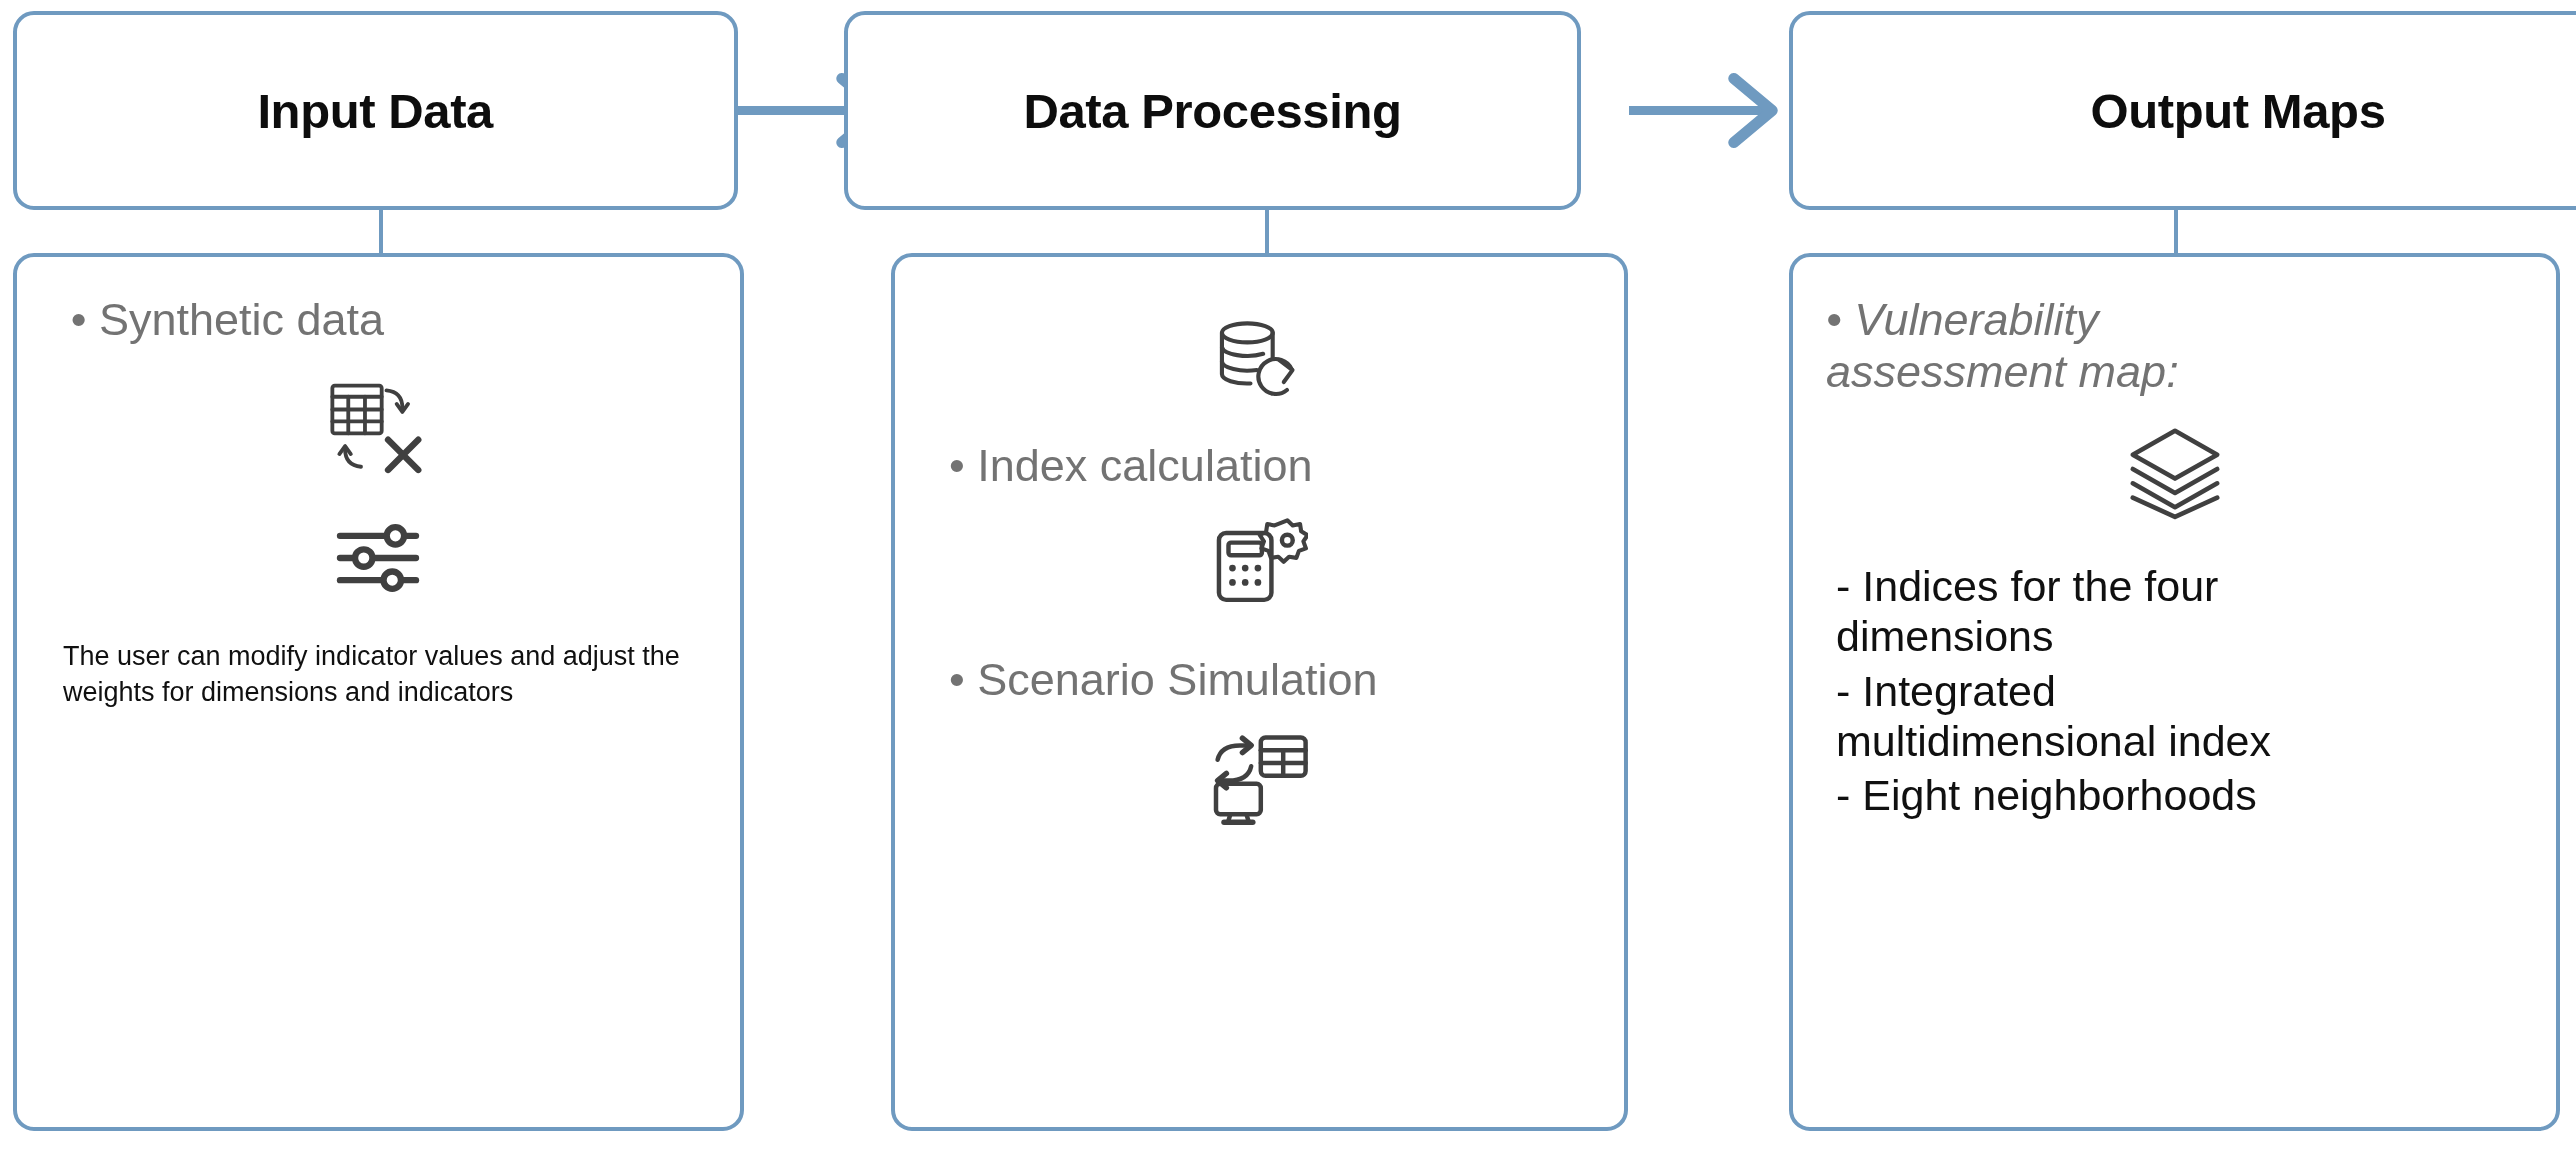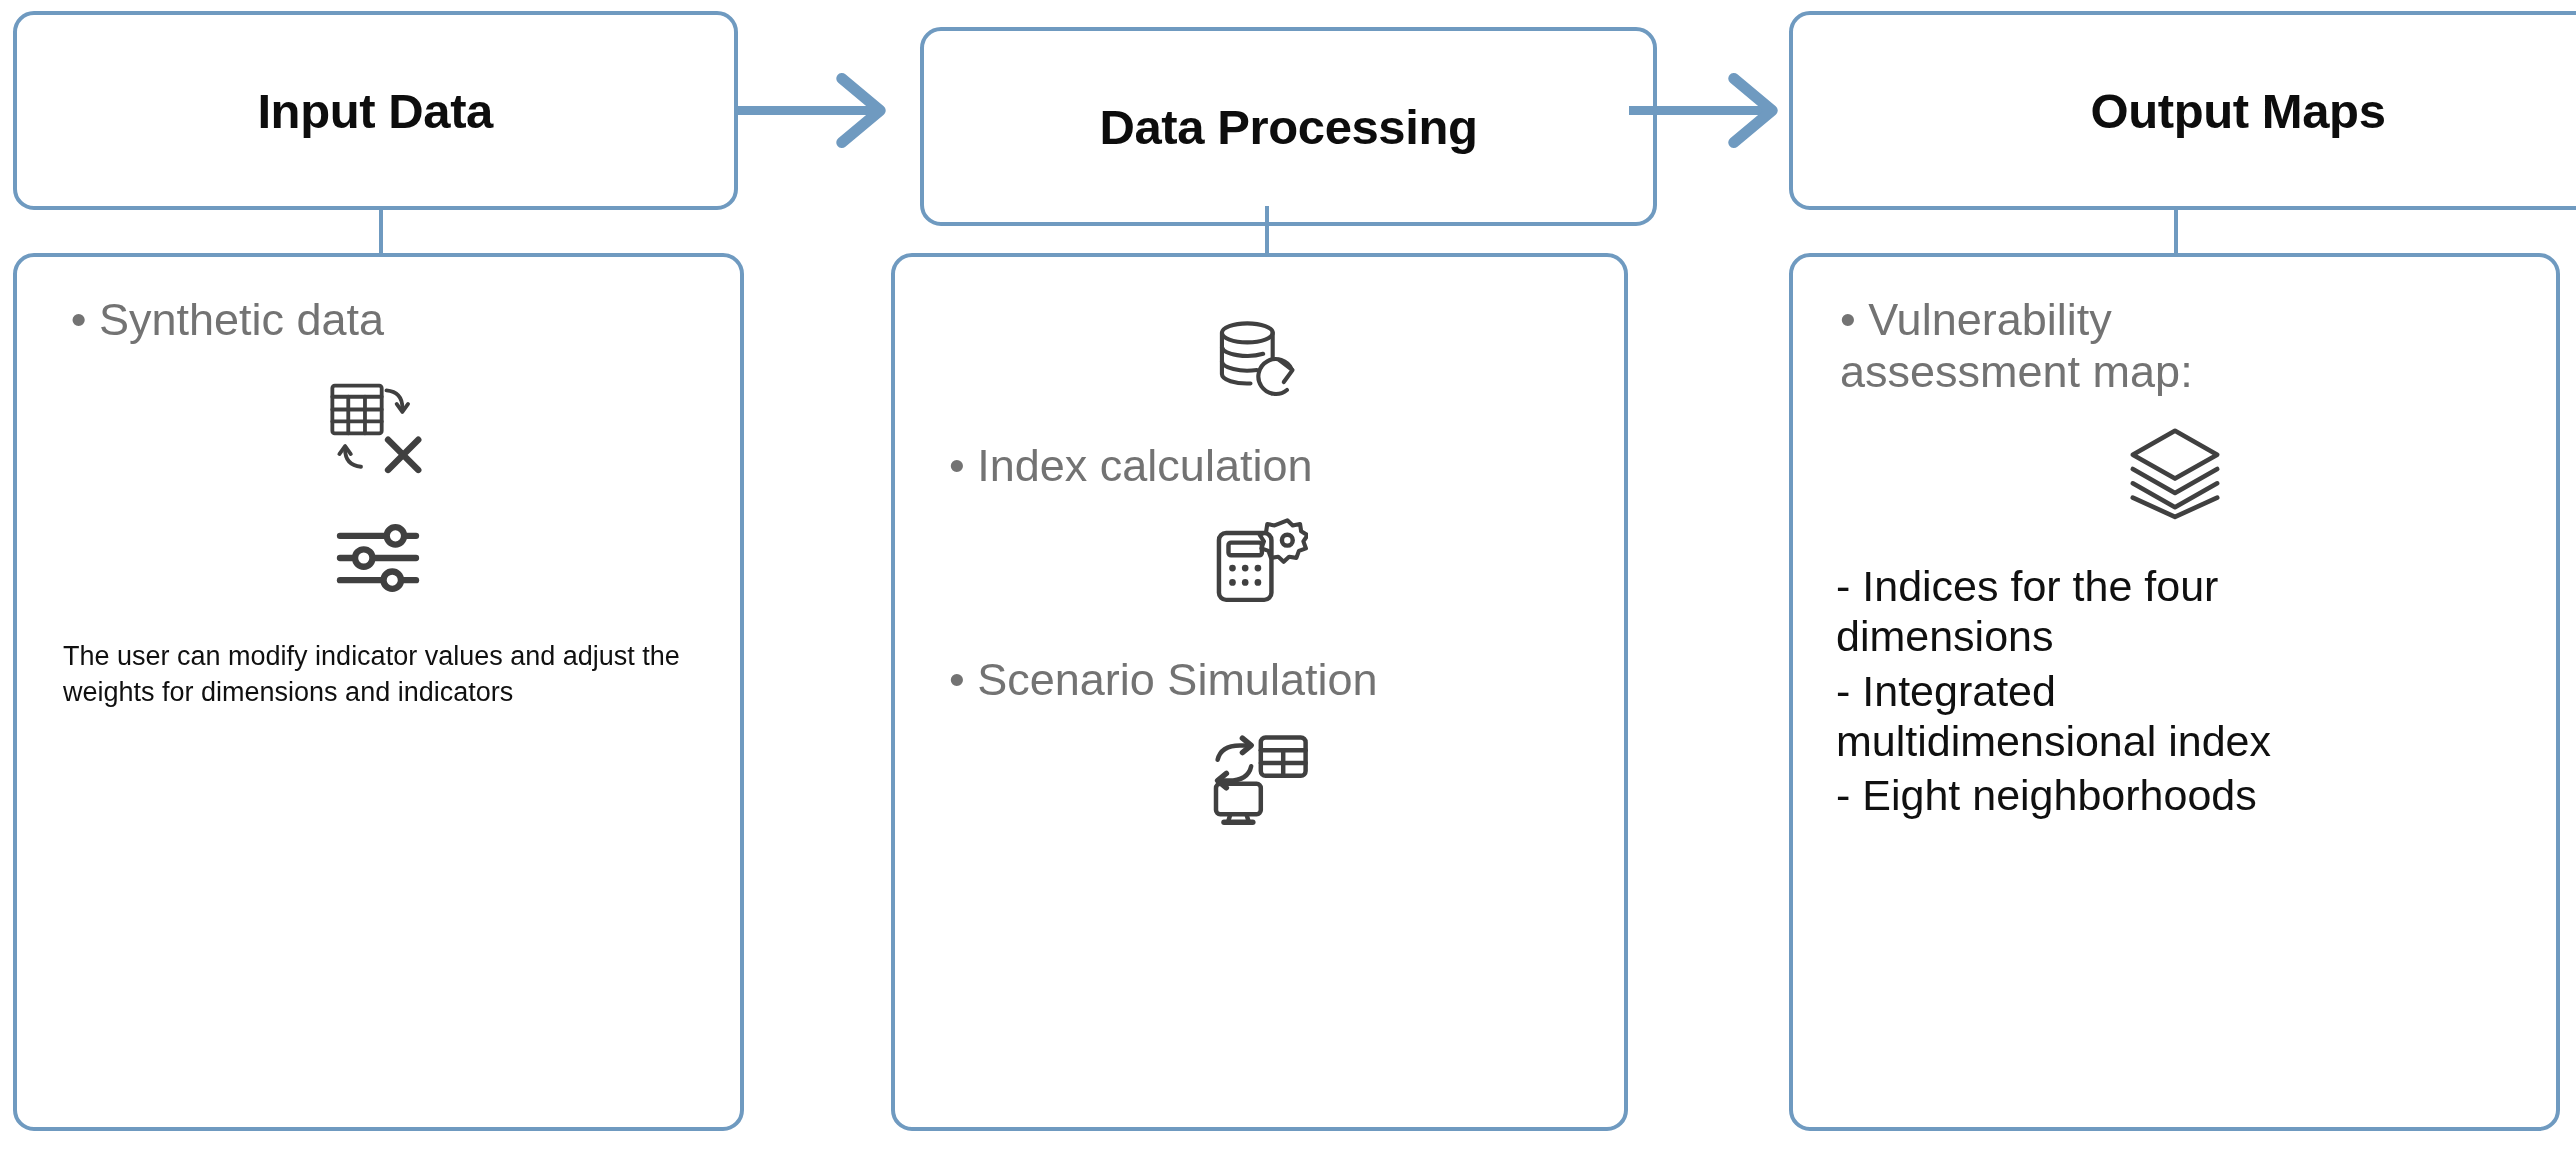--- a/index.html
+++ b/index.html
@@ -132,21 +132,21 @@
   <div class="note-text" style="margin-top:37px; margin-left:14.3px; width:637px;">The user can modify indicator values and adjust the weights for dimensions and indicators</div>
 </div>
 
 <div class="arrow-line" style="left:738px; top:106px; width:142px;"></div>
 <div class="arrow-head" style="left:829px; top:69px;">
   <svg class="glyph" width="64" height="83" viewBox="0 0 40 52" fill="none" stroke="#6f9ac0" stroke-width="7" stroke-linecap="round" stroke-linejoin="round">
     <path d="M8 6 L32 26 L8 46"></path>
   </svg>
 </div>
 
-<div class="card header-card" style="left:920px; top:11px; width:737px; height:199px;margin-top:16px;">
+<div class="card header-card" style="left:844px; top:11px; width:737px; height:199px;">
   <span class="header-title">Data Processing</span>
 </div>
 
 <div class="v-connector" style="left:1265px; top:206px; height:49px;"></div>
 
 <div class="card body-card" style="left:891px; top:253px; width:737px; height:878px;">
 
 
   <div class="icon-row" style="margin-top:21px; height:96px;">
     <svg class="glyph" width="96" height="92" viewBox="0 0 60 58" fill="none" stroke="#404040" stroke-width="2.6" stroke-linecap="round" stroke-linejoin="round">
@@ -209,21 +209,21 @@
 </div>
 
 <div class="card header-card" style="left:1789px; top:11px; width:898px; height:199px;">
   <span class="header-title">Output Maps</span>
 </div>
 
 <div class="v-connector" style="left:2174px; top:206px; height:49px;"></div>
 
 <div class="card body-card" style="left:1789px; top:253px; width:771px; height:878px;">
 
-  <div class="bullet-line" style="margin-left:15px;">• Vulnerability
+  <div class="bullet-line" style="margin-left:1px;font-style:italic;">• Vulnerability
 assessment map:</div>
 
   <div class="icon-row" style="margin-top:27px; height:96px;">
     <svg class="glyph" width="104" height="94" viewBox="0 0 65 59" fill="none" stroke="#404040" stroke-width="2.9" stroke-linecap="round" stroke-linejoin="round">
       <path d="M32.5 3 L59 18 L32.5 33 L6 18 Z"></path>
       <path d="M6 27 L32.5 42 L59 27"></path>
       <path d="M6 36 L32.5 51 L59 36"></path>
       <path d="M6 45 L32.5 57 L59 45"></path>
     </svg>
   </div>

